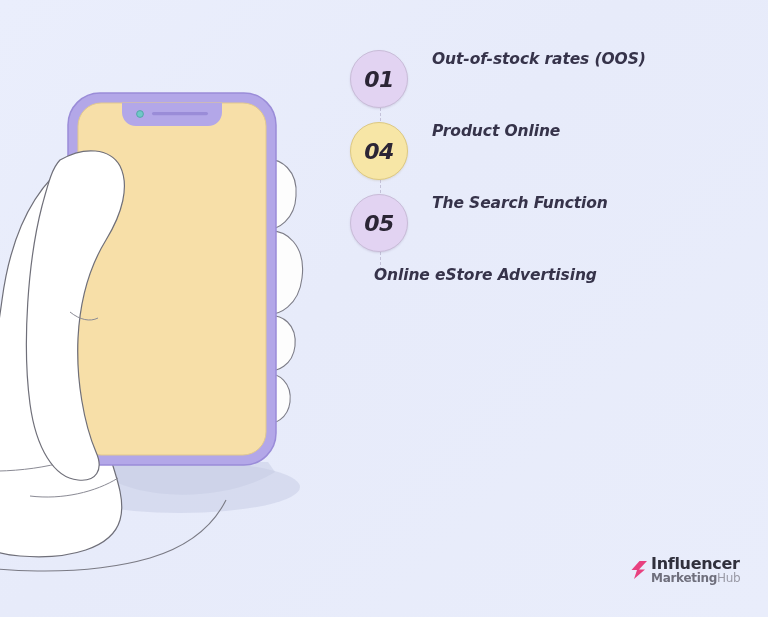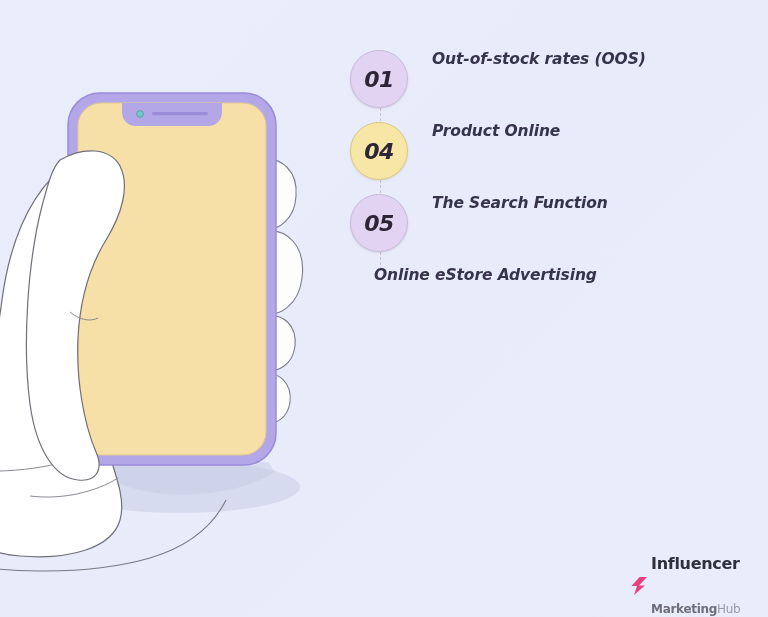--- a/index.html
+++ b/index.html
@@ -123,21 +123,21 @@
     font-family: "DejaVu Sans", sans-serif;
     line-height: 12.5px;
   }
   .logo-line1 {
     font-size: 16px;
     font-weight: bold;
     color: #30303c;
     letter-spacing: -0.3px;
     display: block;
   }
-  .logo-line2 { display: block; letter-spacing: -0.3px; margin-top: 31px; }
+  .logo-line2 { display: block; letter-spacing: -0.3px; }
   .logo-marketing {
     font-size: 12px;
     font-weight: bold;
     color: #6f6f7c;
   }
   .logo-hub {
     font-size: 12px;
     font-weight: normal;
     color: #9a9aa6;
   }

